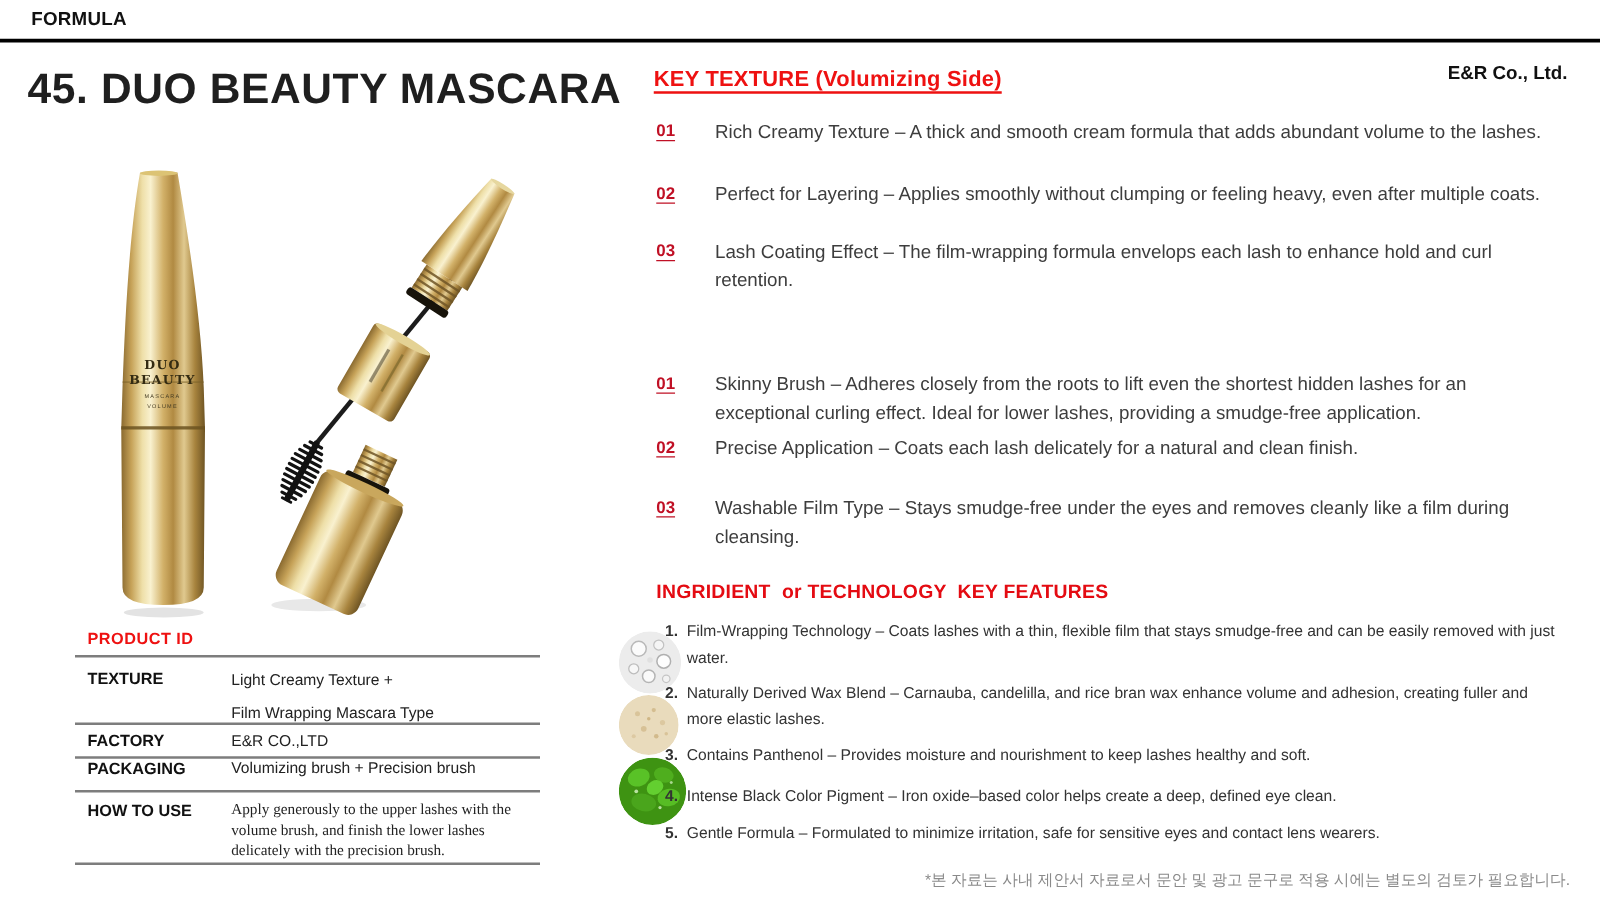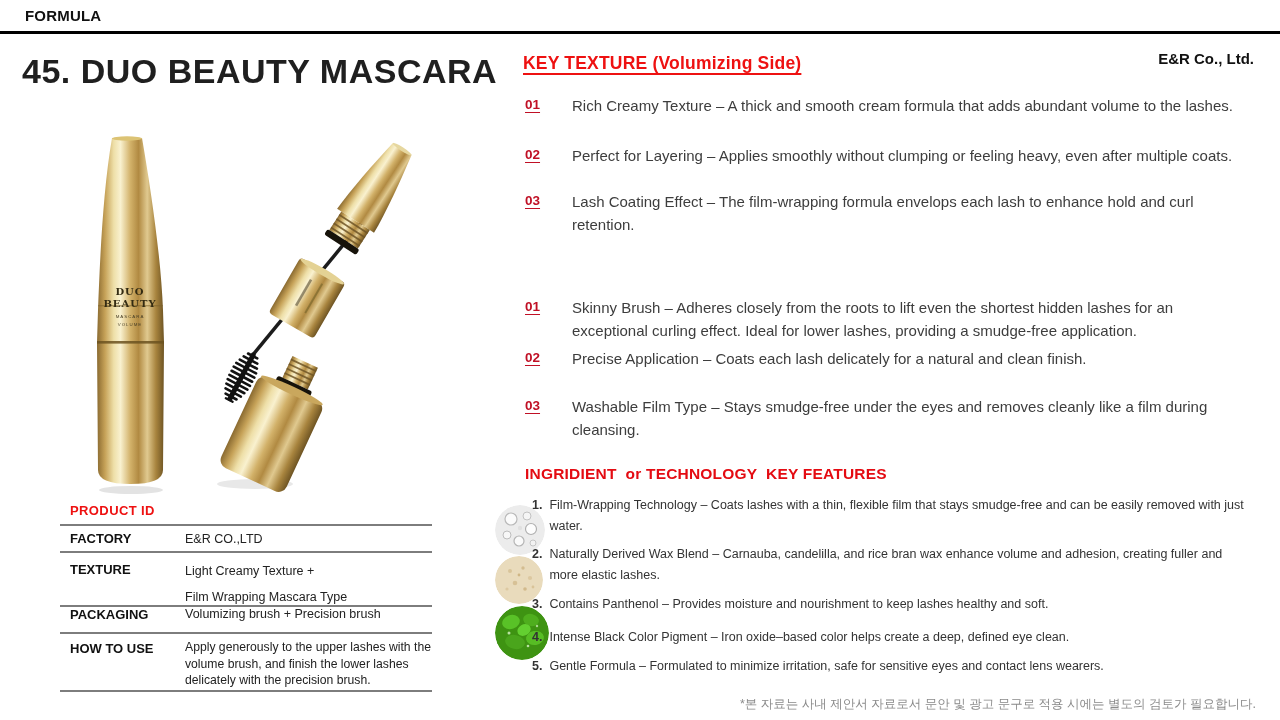--- a/index.html
+++ b/index.html
@@ -23,21 +23,21 @@
   .pid-row:last-child{border-bottom:2px solid #7d7d7d;}
   .pid-label{width:125px;padding-left:10px;font-weight:bold;font-size:13px;color:#111;}
   .pid-value{flex:1;white-space:pre-line;}
   .row-texture{height:54px;}
   .row-texture .pid-label{padding-top:9px;}
   .row-texture .pid-value{padding-top:5px;line-height:26px;}
   .row-factory{height:27px;align-items:center;}
   .row-packaging{height:27px;}
   .row-howto{height:60px;}
   .row-howto .pid-label{padding-top:7px;}
-  .row-howto .pid-value{padding-top:5px;line-height:16.5px;font-size:12.2px;}
+  .row-howto .pid-value{padding-top:5px;line-height:16.5px;font-size:12.2px;font-family:Liberation Serif, serif;}
   
   .sec-heading{position:absolute;left:523px;font-size:17.5px;font-weight:bold;color:#ee1111;
     text-decoration:underline;text-underline-offset:4px;text-decoration-thickness:2px;letter-spacing:.2px;}
   .sec-heading.vol{top:53px;}
   .sec-heading.prec{top:255px;}
   .feat-item{position:absolute;left:525px;display:flex;width:712px;}
   .feat-num{width:24px;font-size:13.5px;font-weight:bold;color:#c01025;
     text-decoration:underline;text-underline-offset:3px;padding-top:2px;flex:none;}
   .feat-text{margin-left:23px;font-size:15px;line-height:1.5;color:#3d3d3d;flex:1;}
   .v1{top:95px;}.v2{top:145px;}.v3{top:191px;}
@@ -141,28 +141,28 @@
         <rect x="190" y="246" width="28" height="1.8" fill="#6f5526" opacity="0.85"></rect>
         <rect x="185" y="252" width="38" height="6.5" rx="2.5" fill="#17130a"></rect>
         <rect x="168" y="258" width="72" height="100" rx="9" fill="url(#gold)"></rect>
         <ellipse cx="204" cy="259.5" rx="34" ry="4" fill="#c9a75d"></ellipse>
       </g>
     </svg>
   </div>
 
   <div class="pid-heading">PRODUCT ID</div>
   <div class="pid-table">
-    <div class="pid-row row-factory">
-      <div class="pid-label">FACTORY</div>
-      <div class="pid-value">E&amp;R CO.,LTD</div>
-    </div>
     <div class="pid-row row-texture">
       <div class="pid-label">TEXTURE</div>
       <div class="pid-value">Light Creamy Texture +
 Film Wrapping Mascara Type</div>
+    </div>
+    <div class="pid-row row-factory">
+      <div class="pid-label">FACTORY</div>
+      <div class="pid-value">E&amp;R CO.,LTD</div>
     </div>
     <div class="pid-row row-packaging">
       <div class="pid-label">PACKAGING</div>
       <div class="pid-value">Volumizing brush + Precision brush</div>
     </div>
     <div class="pid-row row-howto">
       <div class="pid-label">HOW TO USE</div>
       <div class="pid-value">Apply generously to the upper lashes with the volume brush, and finish the lower lashes delicately with the precision brush.</div>
     </div>
   </div>

